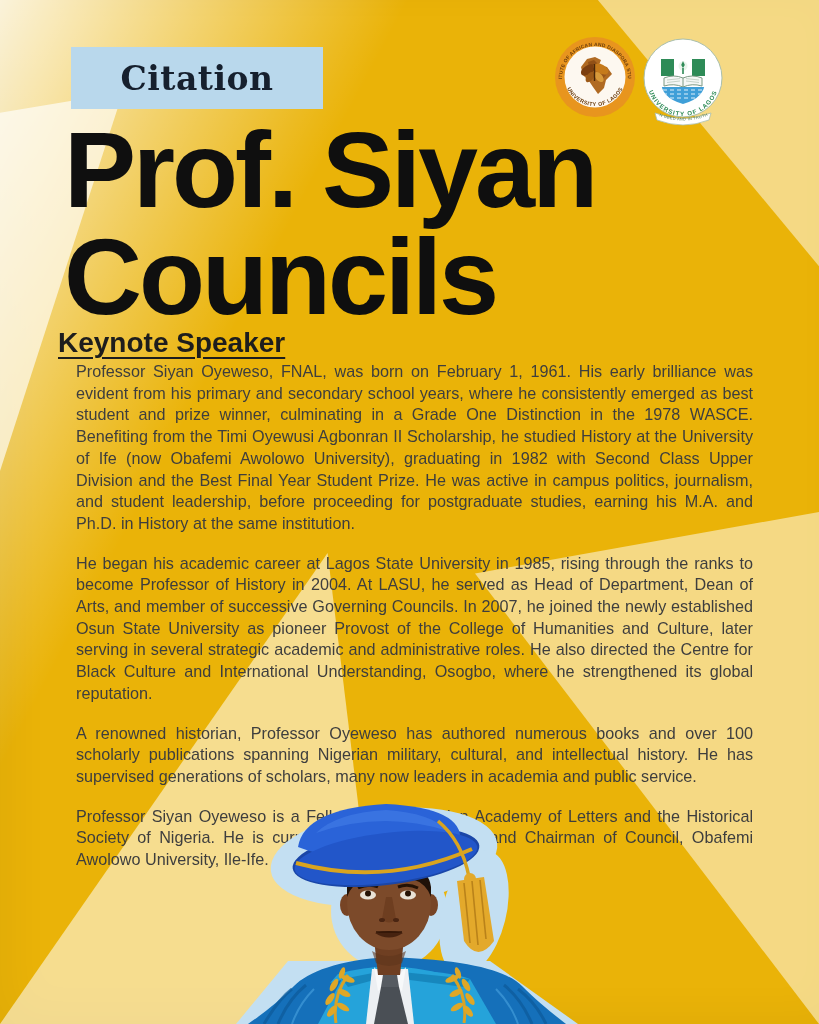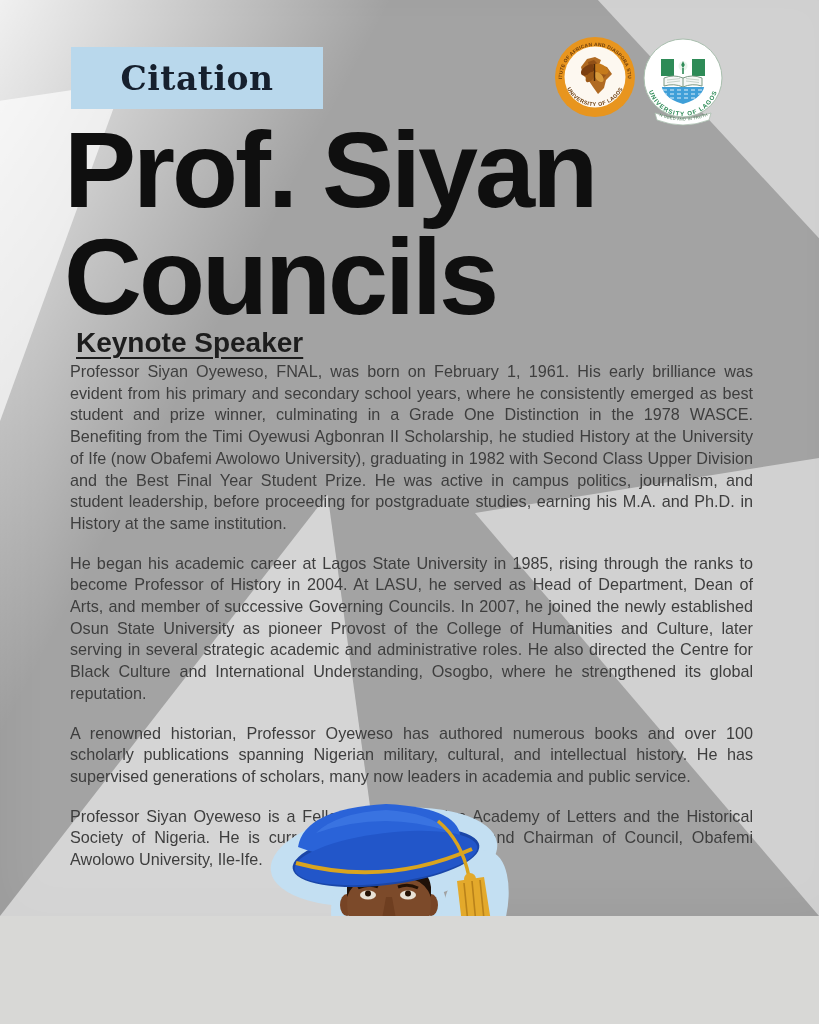--- a/index.html
+++ b/index.html
@@ -1,18 +1,18 @@
 <!DOCTYPE html>
 <html><head>
 <meta charset="utf-8">
 <style>
   html,body{margin:0;padding:0;background:#d8d8d6;}
   .page{
-    position:relative;width:819px;height:916px;overflow:hidden;
-    background:#a3a3a3;
+    position:relative;width:819px;height:1024px;overflow:hidden;
+    background:#eab308;
     font-family:"Liberation Sans", sans-serif;
     box-shadow:inset 14px -10px 40px rgba(0,0,0,.045);
   }
   
   .fold{position:absolute;inset:0;pointer-events:none;}
   .fold.f1{background:linear-gradient(118deg, rgba(255,255,255,.85) 0%, rgba(255,255,255,0) 30%);}
   .fold.f2{clip-path:polygon(0% 100%, 40% 54%, 47% 100%);background:rgba(255,255,255,.55);}
   .fold.f3{clip-path:polygon(100% 100%, 58% 56%, 100% 50%);background:rgba(255,255,255,.5);}
   .fold.f4{clip-path:polygon(0 11%, 15% 9%, 0 46%);background:rgba(255,255,255,.65);}
   .fold.f5{clip-path:polygon(73% 0, 100% 0, 100% 26%);background:rgba(255,255,255,.5);}
@@ -28,30 +28,30 @@
   .logos{position:absolute;left:552px;top:34px;z-index:3;display:flex;align-items:flex-start;}
   .logo{display:block;}
 
   .page-title{
     position:absolute;left:64px;top:116px;z-index:3;
     font-family:Liberation Sans, sans-serif;font-weight:700;
     font-size:108px;line-height:107px;letter-spacing:-3px;color:#0f0f0f;
   }
 
   .subtitle{
-    position:absolute;left:76px;top:327px;z-index:3;
+    position:absolute;left:58px;top:327px;z-index:3;
     font-size:28px;font-weight:600;color:#1d1d1d;
     text-decoration:underline;text-decoration-thickness:2px;text-underline-offset:5px;
   }
 
   .bio{
     position:absolute;left:70px;top:361px;width:683px;z-index:3;
     font-size:16.2px;line-height:21.7px;color:#3e3e3e;text-align:justify;
   }
-  .bio p{margin:0 0 18px 0;}
+  .bio p{margin:0 0 18px 6px;}
 
   .portrait{position:absolute;left:226px;top:791px;z-index:4;}
 </style>
 </head>
 <body>
 
 <div class="page">
 
   <div class="fold f1"></div>
   <div class="fold f2"></div>

